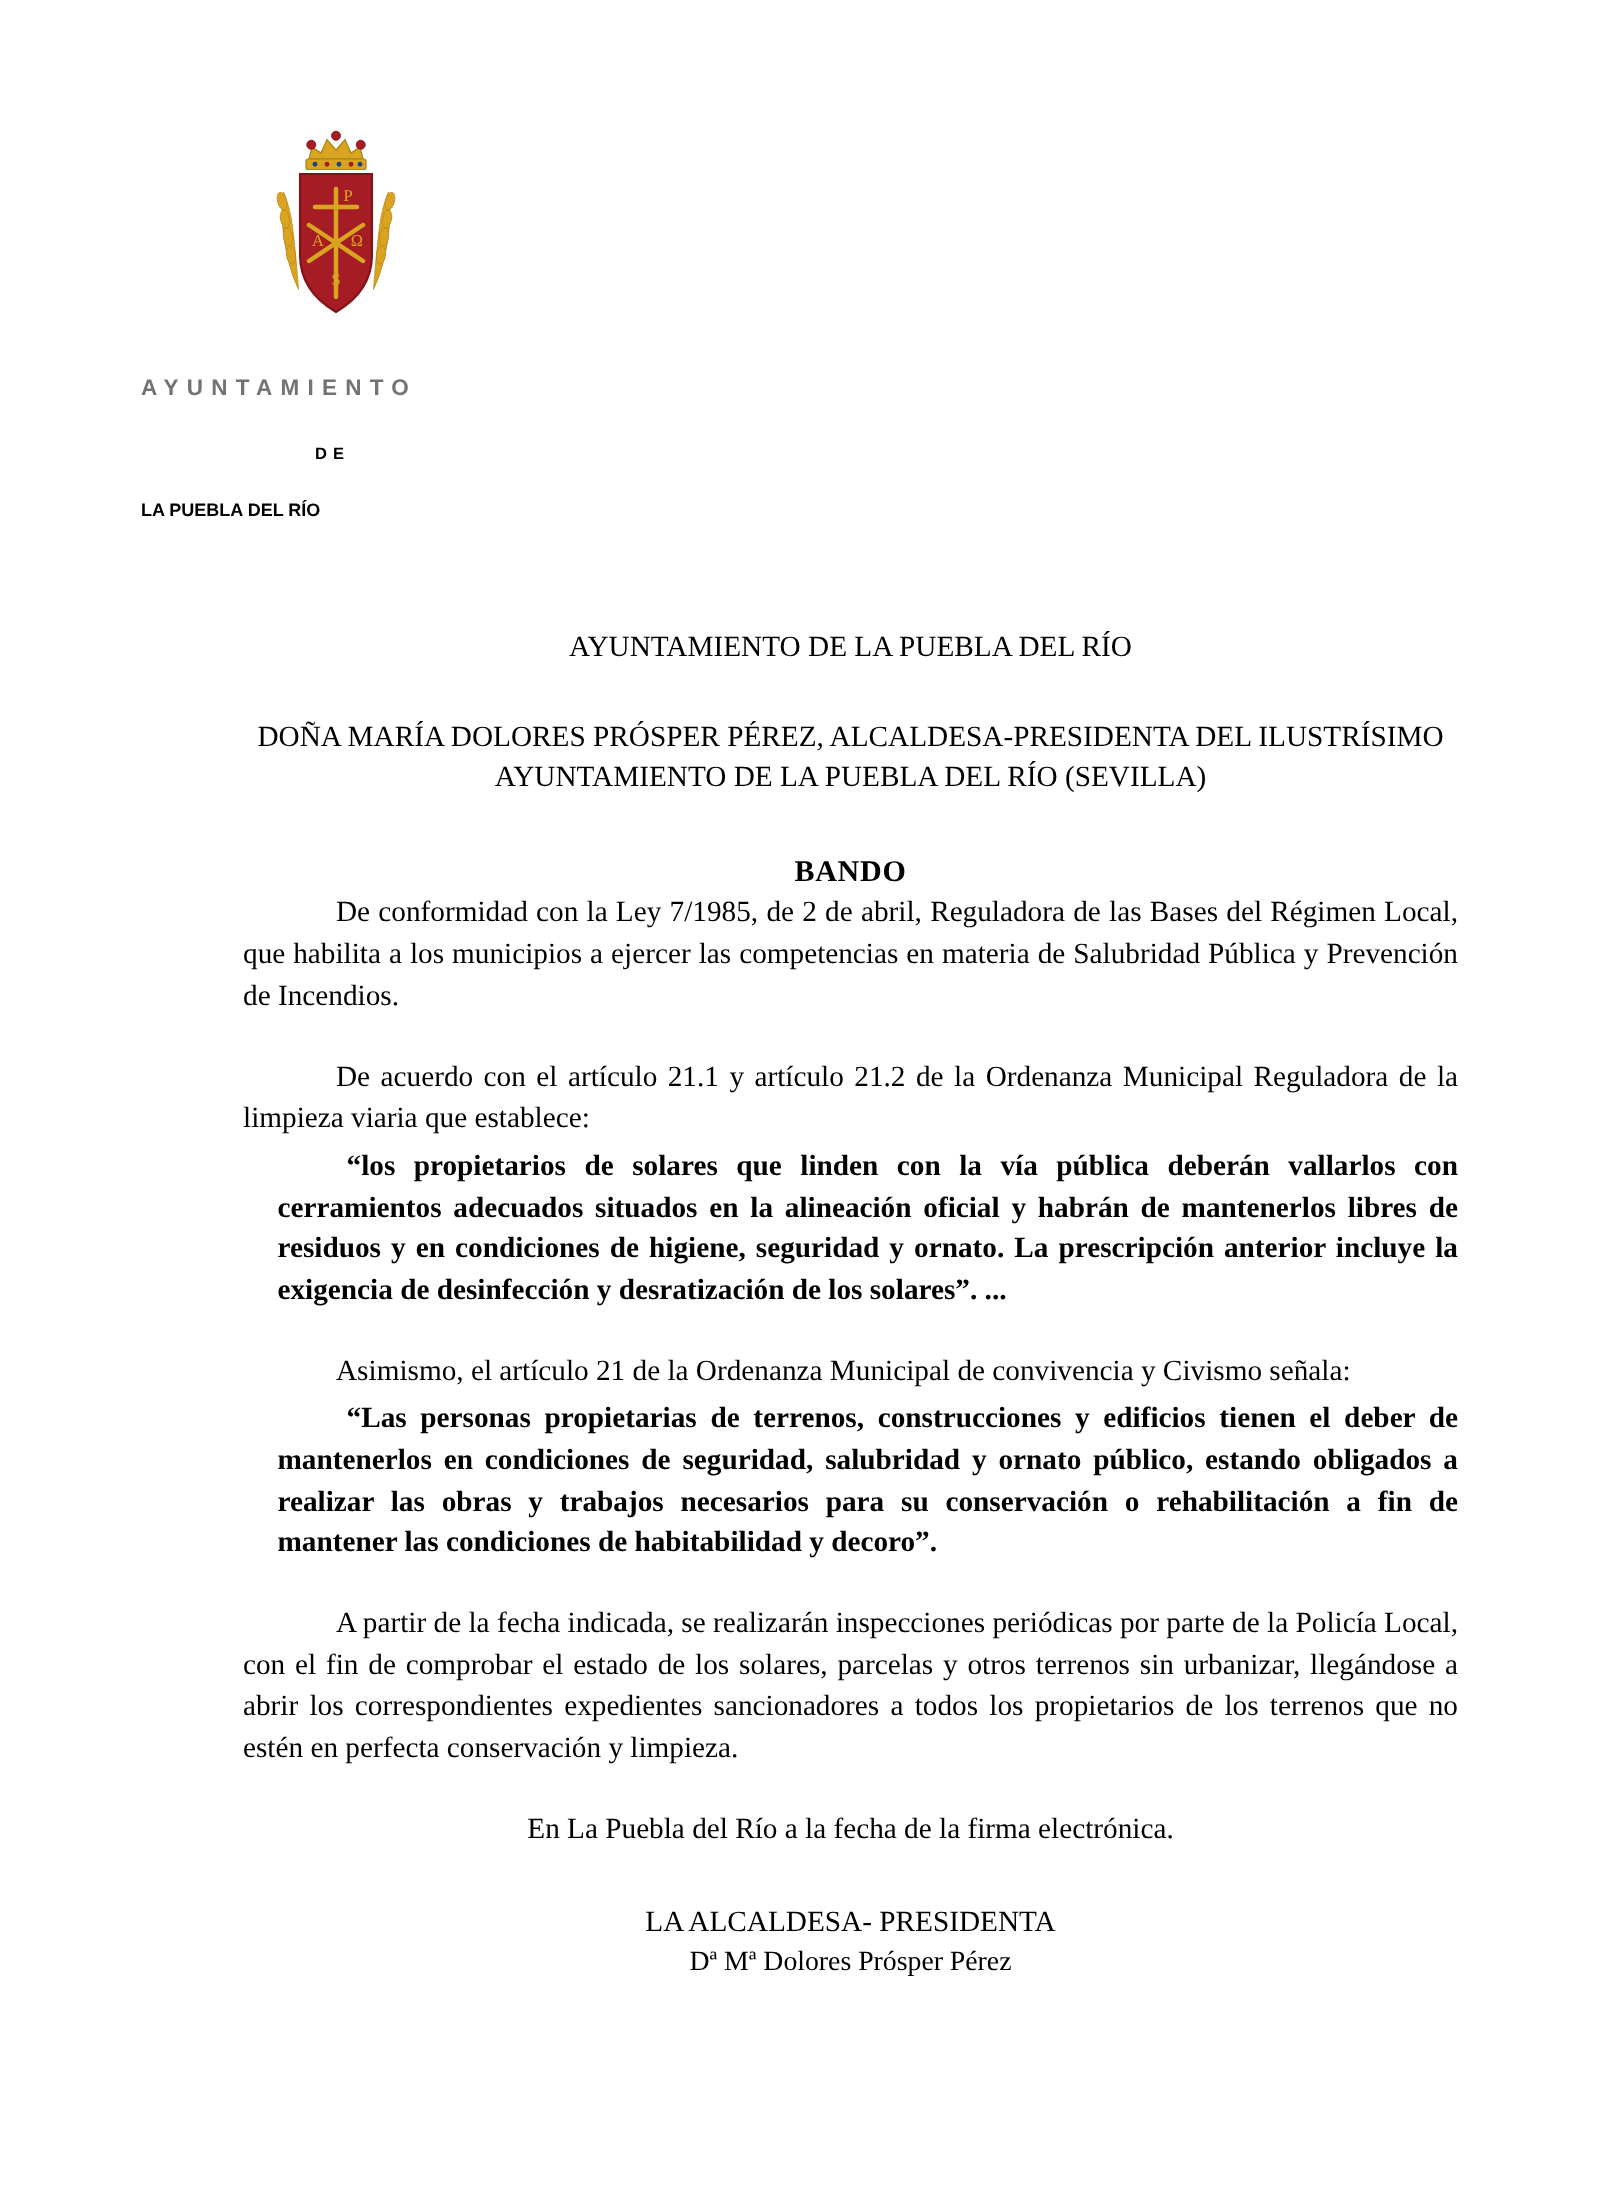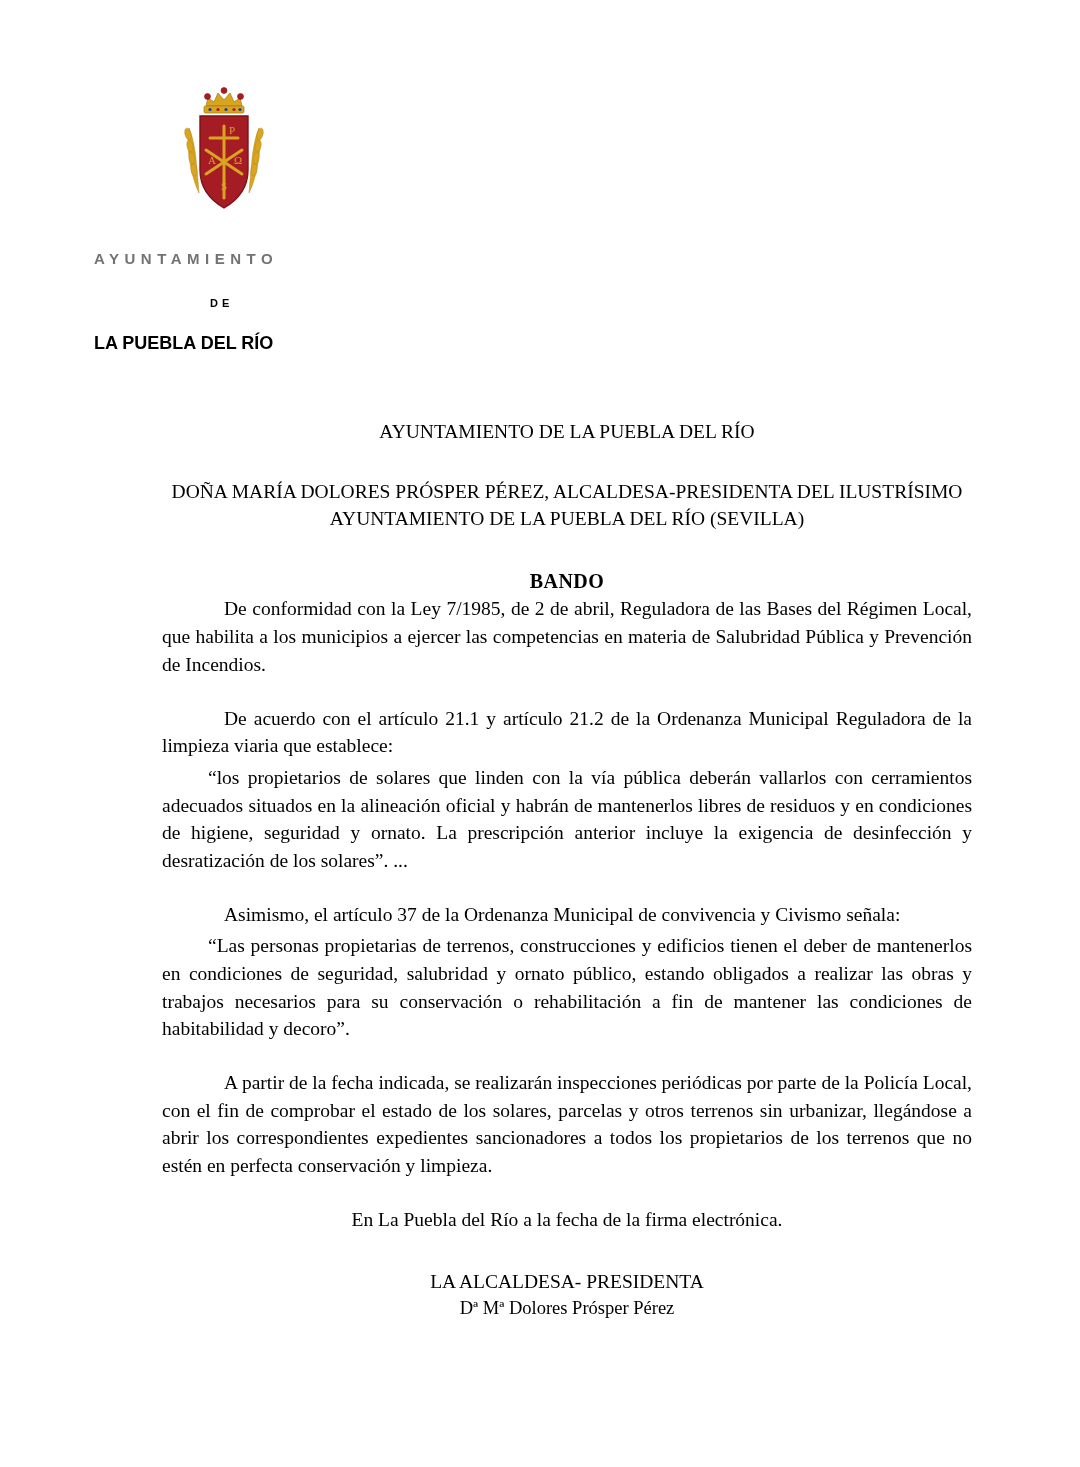--- a/index.html
+++ b/index.html
@@ -51,21 +51,21 @@
   .lh-line2 {
     font-family: "Liberation Sans", sans-serif;
     font-size: 11px;
     font-weight: bold;
     letter-spacing: 4px;
     margin-top: 30px;
     padding-left: 118px;
   }
   .lh-line3 {
     font-family: "Liberation Sans", sans-serif;
-    font-size: 18px;
+    font-size: 12px;
     font-weight: bold;
     margin-top: 24px;
     padding-left: 2px;
   }
 
   
   .doc-body {
     position: absolute;
     left: 162px;
     top: 418px;
@@ -79,24 +79,25 @@
   .bold { font-weight: bold; }
   p { margin: 0; }
 
   .p-title { margin-bottom: 32px; }
   .p-sub { margin-bottom: 34px; }
   .p-bando { font-weight: bold; font-size: 20px; letter-spacing: 0.5px; }
 
   .para { margin-bottom: 26px; }
   .para-tight { margin-bottom: 4px; }
   .quote {
-    font-weight: normal;
+    font-weight: bold;
     text-align: justify;
     text-indent: 46px;
     margin-bottom: 26px;
+    margin-left: 23px;
   }
   .p-closing { text-align: center; margin-bottom: 34px; }
   .sign-block { margin-top: 26px; }
   .sign-name { text-align: center; font-size: 18.5px; }
   .sign-role { text-align: center; font-size: 19.5px; }
 </style>
 </head>
 <body>
 
 <div class="page">
@@ -164,21 +165,21 @@
     <p class="center p-sub">DOÑA MARÍA DOLORES PRÓSPER PÉREZ, ALCALDESA-PRESIDENTA DEL ILUSTRÍSIMO AYUNTAMIENTO DE LA PUEBLA DEL RÍO (SEVILLA)</p>
 
     <p class="center p-bando">BANDO</p>
 
     <p class="just indent para">De conformidad con la Ley 7/1985, de 2 de abril, Reguladora de las Bases del Régimen Local, que habilita a los municipios a ejercer las competencias en materia de Salubridad Pública y Prevención de Incendios.</p>
 
     <p class="just indent para-tight">De acuerdo con el artículo 21.1 y artículo 21.2 de la Ordenanza Municipal Reguladora de la limpieza viaria que establece:</p>
 
     <p class="quote">“los propietarios de solares que linden con la vía pública deberán vallarlos con cerramientos adecuados situados en la alineación oficial y habrán de mantenerlos libres de residuos y en condiciones de higiene, seguridad y ornato. La prescripción anterior incluye la exigencia de desinfección y desratización de los solares”. ...</p>
 
-    <p class="just indent para-tight">Asimismo, el artículo 37 de la Ordenanza Municipal de convivencia y Civismo señala:</p>
+    <p class="just indent para-tight">Asimismo, el artículo 21 de la Ordenanza Municipal de convivencia y Civismo señala:</p>
 
     <p class="quote">“Las personas propietarias de terrenos, construcciones y edificios tienen el deber de mantenerlos en condiciones de seguridad, salubridad y ornato público, estando obligados a realizar las obras y trabajos necesarios para su conservación o rehabilitación a fin de mantener las condiciones de habitabilidad y decoro”.</p>
 
 
     <p class="just indent para">A partir de la fecha indicada, se realizarán inspecciones periódicas por parte de la Policía Local, con el fin de comprobar el estado de los solares, parcelas y otros terrenos sin urbanizar, llegándose a abrir los correspondientes expedientes sancionadores a todos los propietarios de los terrenos que no estén en perfecta conservación y limpieza.</p>
 
     <p class="p-closing">En La Puebla del Río a la fecha de la firma electrónica.</p>
 
     <div class="sign-block">
       <p class="sign-role">LA ALCALDESA- PRESIDENTA</p>

